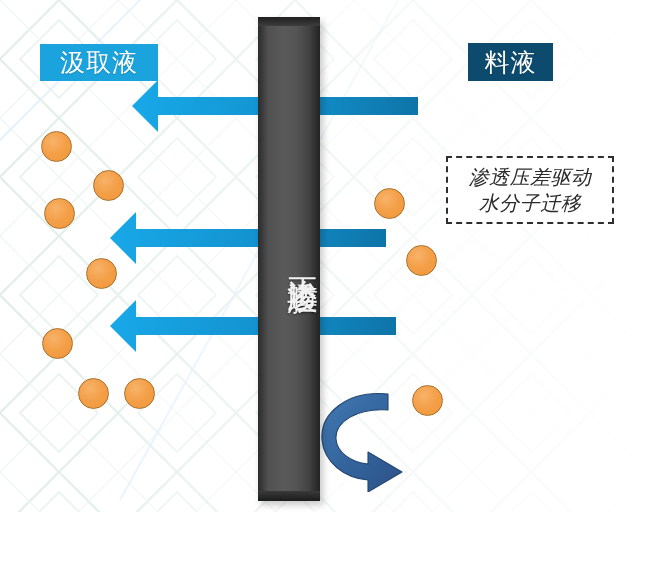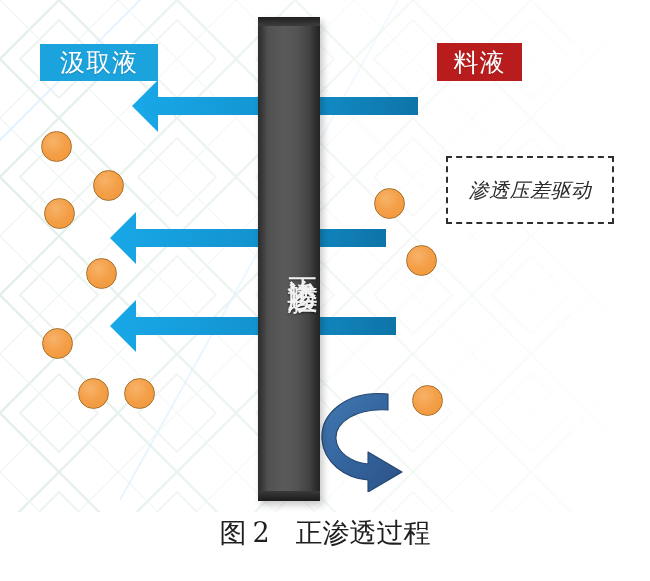--- a/index.html
+++ b/index.html
@@ -186,21 +186,21 @@
         <path d="M-20 160 L200 -60"></path>
         <path d="M120 500 L420 -40"></path>
       </g>
     </svg>
   </div>
 
   <div class="chip" id="chip-draw" style="background: rgb(27, 163, 221);">
     <span>汲取液</span>
   </div>
 
-  <div class="chip" id="chip-feed" style="background: #b91c1c;">
+  <div class="chip" id="chip-feed" style="background: #0c4a6e; margin-left: 31px;">
     <span>料液</span>
   </div>
 
   <div id="solute-layer">
       <div class="solute" style="left: 41px; top: 131px; width: 31px; height: 31px; border-color: rgb(169, 112, 44);"></div>
       <div class="solute" style="left: 93px; top: 170px; width: 31px; height: 31px; border-color: rgb(169, 112, 44);"></div>
       <div class="solute" style="left: 44px; top: 198px; width: 31px; height: 31px; border-color: rgb(169, 112, 44);"></div>
       <div class="solute" style="left: 86px; top: 258px; width: 31px; height: 31px; border-color: rgb(169, 112, 44);"></div>
       <div class="solute" style="left: 42px; top: 328px; width: 31px; height: 31px; border-color: rgb(169, 112, 44);"></div>
       <div class="solute" style="left: 78px; top: 378px; width: 31px; height: 31px; border-color: rgb(169, 112, 44);"></div>
@@ -266,19 +266,17 @@
                C 28 2, 2 26, 4 52
                C 6 74, 26 90, 50 92
                L 50 104 L 84 84 L 50 64 L 50 76
                C 32 74, 19 64, 18 51
                C 17 34, 38 20, 70 22 Z" fill="url(#curvGrad)" stroke="#24466f" stroke-width="1.1" stroke-linejoin="round"></path>
     </svg>
   </div>
 
   <div id="note-box" style="border-color: rgb(46, 46, 46);">
     <div class="note-line">渗透压差驱动</div>
-  </div>
-
-  <div id="caption">
-    <span class="cap-num">图</span><span>2</span><span class="cap-gap"></span><span>正渗透过程</span>
-  </div>
+    <div class="note-line">水分子迁移</div>
+  </div>
+
 
 </div>
 
 </body></html>

